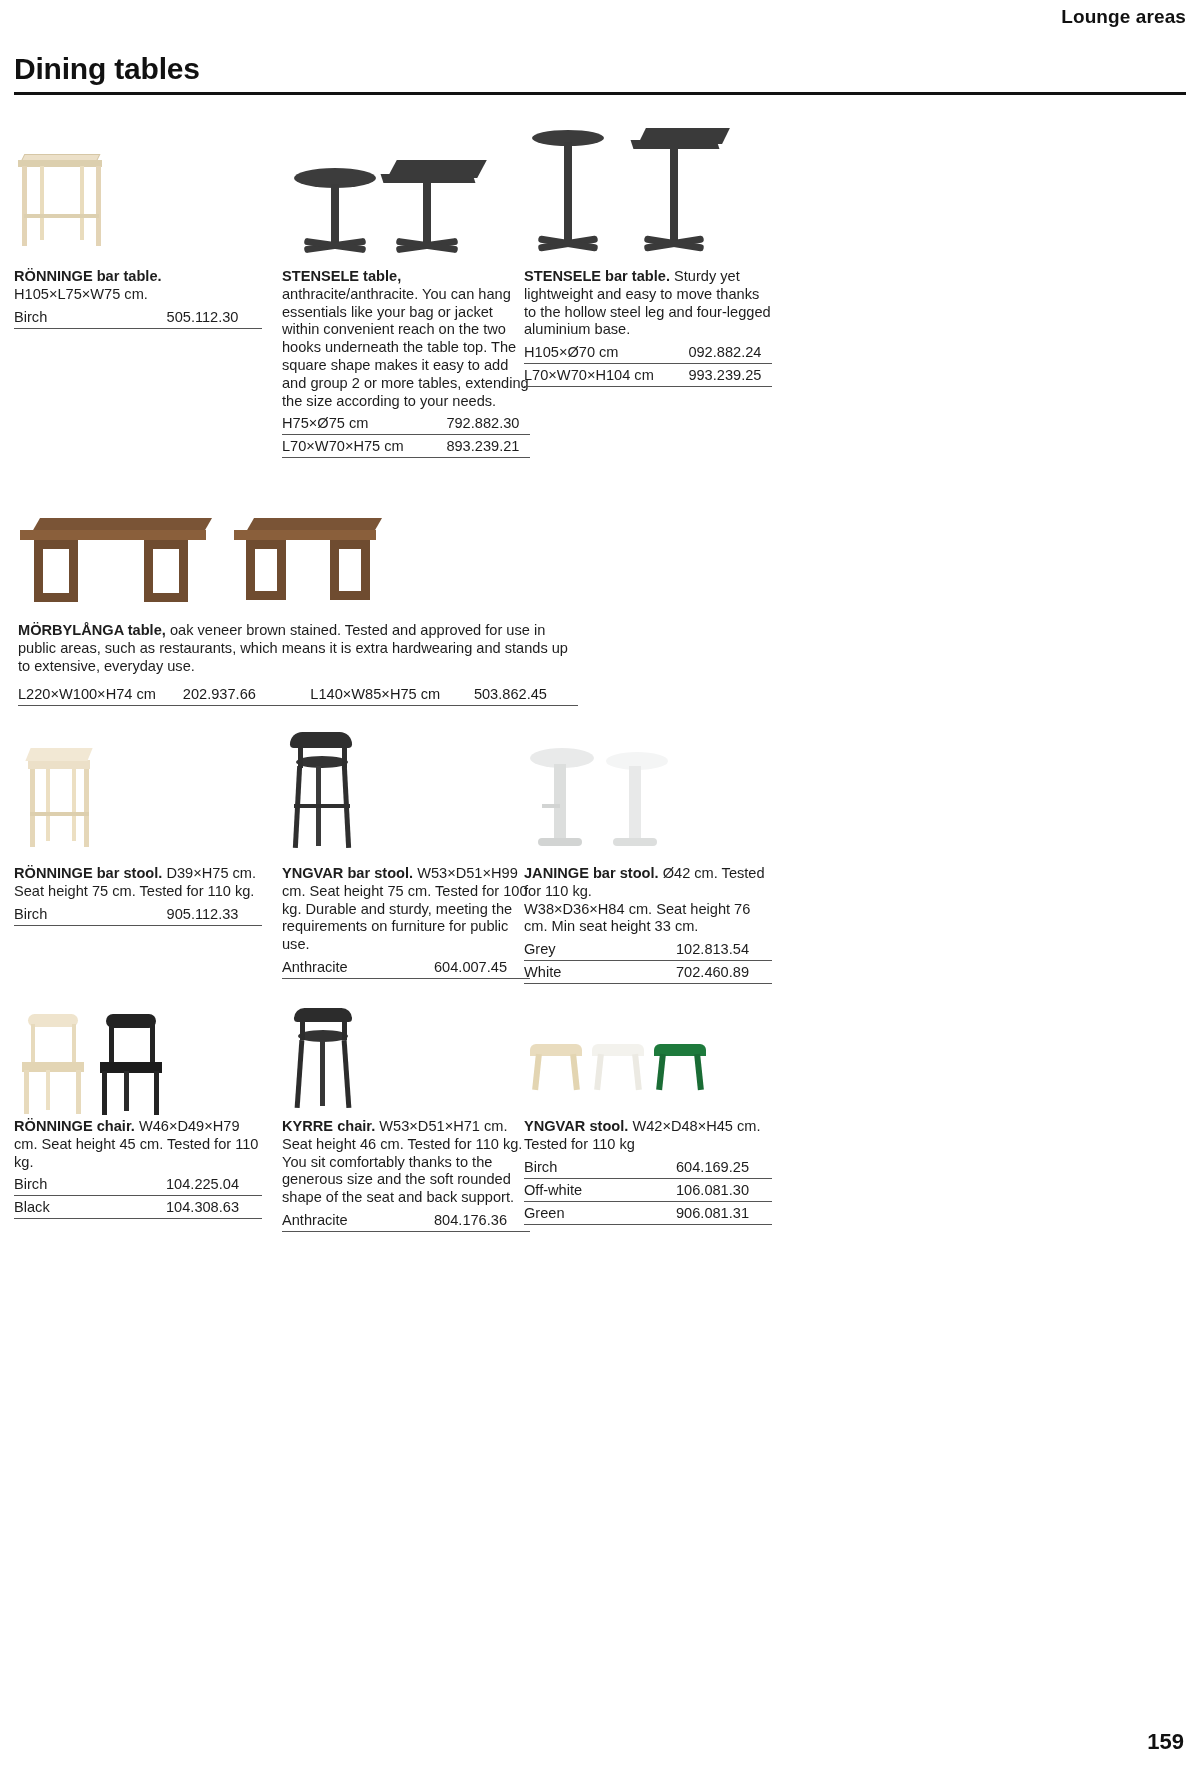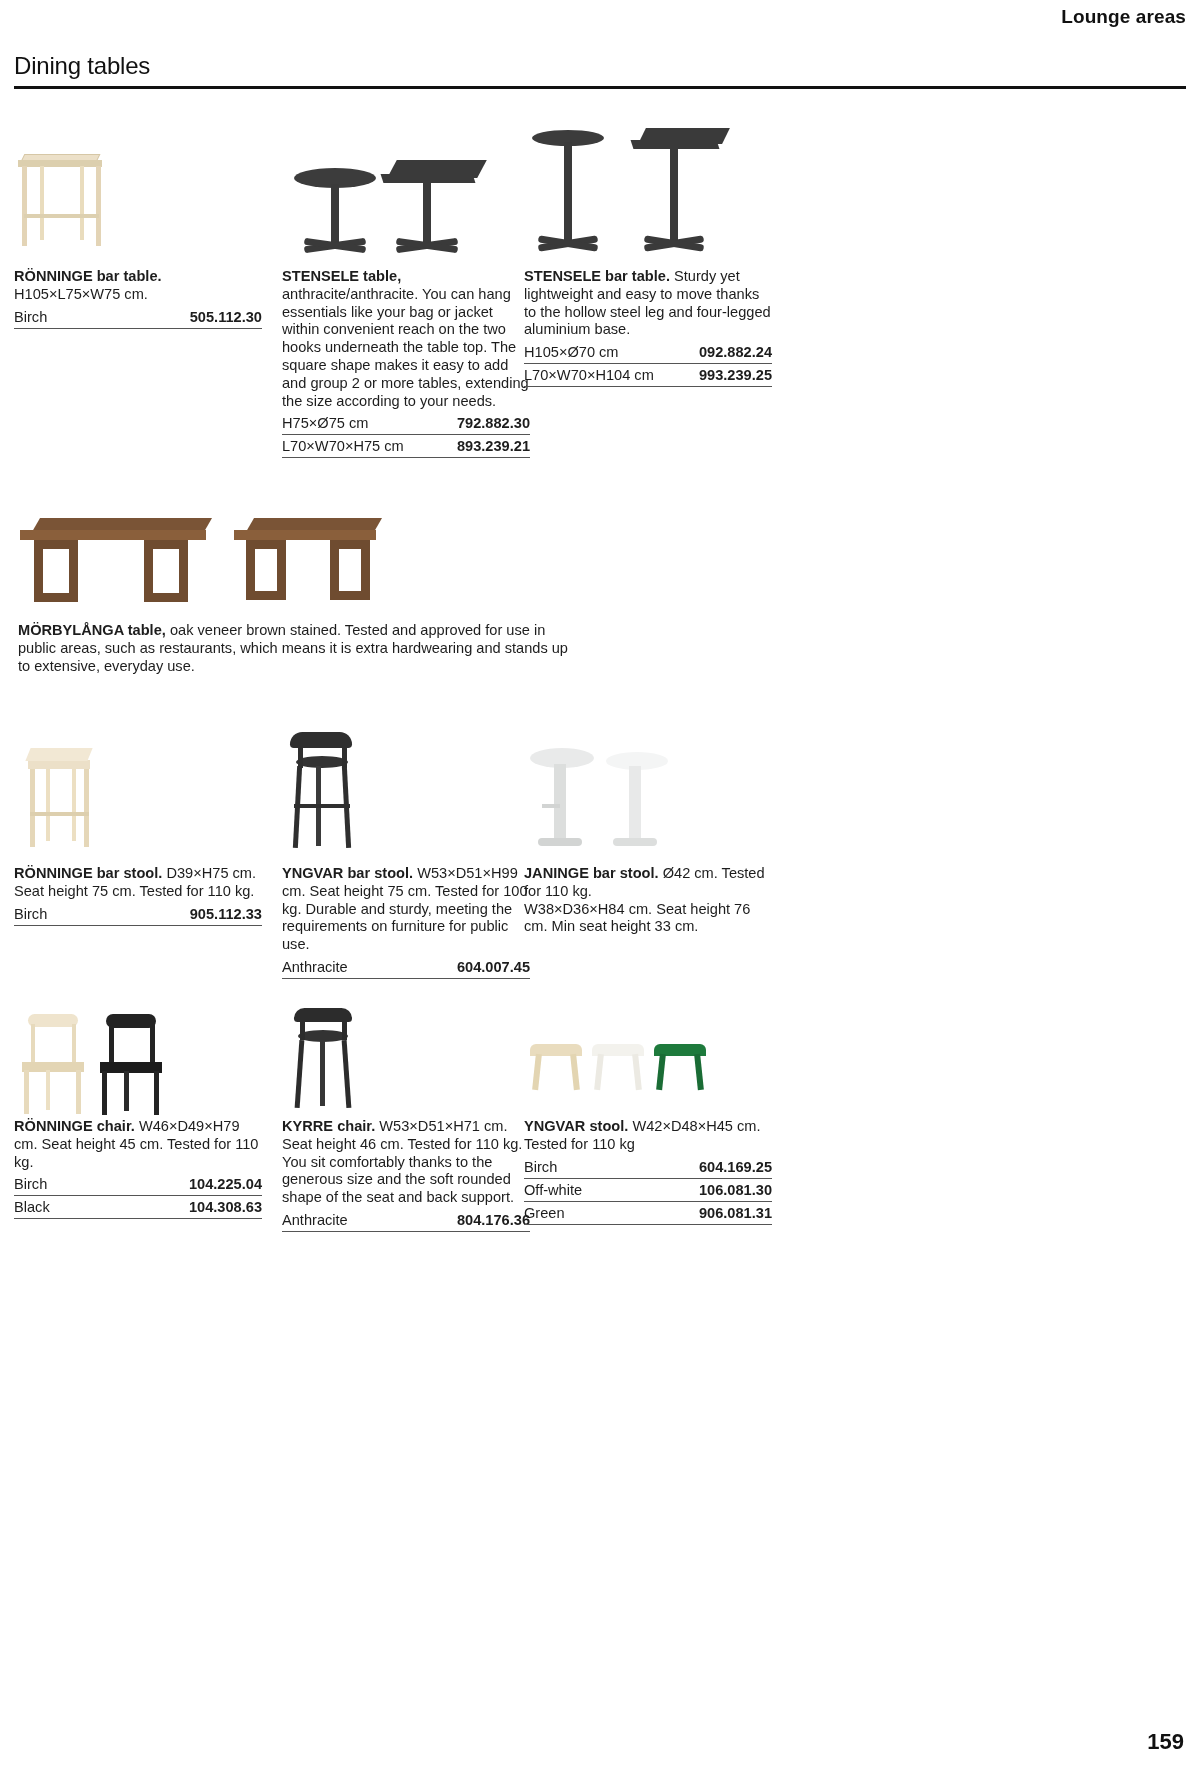--- a/index.html
+++ b/index.html
@@ -27,22 +27,22 @@
     color: #111;
   }
 
   
   .section {
     position: absolute;
     left: 14px;
     width: 1172px;
   }
   .section-title {
-    font-size: 24px;
-    font-weight: 400;
+    font-size: 30px;
+    font-weight: 700;
     letter-spacing: -.2px;
     margin: 0 0 6px 0;
     color: #111;
   }
   .section-rule {
     border-top: 3px solid #111;
     width: 100%;
     height: 0;
   }
 
@@ -74,23 +74,22 @@
     font-size: 14.6px;
     color: #1d1d1d;
   }
   table.prices td {
     padding: 3px 0 3px 0;
     border-bottom: 1px solid #555;
     vertical-align: baseline;
     white-space: nowrap;
   }
   table.prices td.artno {
-    text-align: right;
+    text-align: center;
     padding-left: 10px;
-    font-weight: bold;
   }
   table.prices tr td:first-child { width: 48%; }
 
   table.prices.narrowlabel tr td:first-child { width: 58%; }
 
   
   table.prices2 {
     width: 560px;
     border-collapse: collapse;
     margin-top: 8px;
@@ -252,20 +251,31 @@
         <div class="wood-leg" style="left:126px; top:28px; width:44px; height:62px;"></div>
 
         <div class="wood-top" style="left:232px; top:6px;  width:128px; height:14px; transform:skewX(-30deg); background:#7a5436;"></div>
         <div class="wood-top2" style="left:216px; top:18px; width:142px; height:10px;"></div>
         <div class="wood-leg" style="left:228px; top:28px; width:40px; height:60px;"></div>
         <div class="wood-leg" style="left:312px; top:28px; width:40px; height:60px;"></div>
       </div>
       <div class="ptext">
         <p><span class="pname">MÖRBYLÅNGA table,</span><span> oak veneer brown stained. Tested and approved for use in public areas, such as restaurants, which means it is extra hardwearing and stands up to extensive, everyday use.</span></p>
       </div>
+      <table class="prices2">
+        <tbody>
+            <tr>
+          <td class="cell-dim">L220×W100×H74 cm</td>
+          <td class="cell-no">202.937.66</td>
+          <td class="cell-gap"></td>
+          <td class="cell-dim">L140×W85×H75 cm</td>
+          <td class="cell-no">503.862.45</td>
+        </tr>
+      </tbody>
+        </table>
     </div>
   </div>
 
 
   <div class="row" style="top:730px;">
 
     <div class="col col-1">
       <div class="imgbox" style="height:135px;">
         <div class="st-seat" style="left:14px; top:30px; width:62px; height:9px; background:#ece0c8;"></div>
         <div class="st-seat" style="left:14px; top:18px; width:62px; height:13px; background:#f2e8d4; transform:skewX(-22deg);"></div>
@@ -319,20 +329,32 @@
         <div class="st-leg" style="left:14px; top:108px; width:44px; height:8px; background:#d2d4d3; border-radius:4px;"></div>
         <div class="st-leg" style="left:18px; top:74px; width:18px; height:4px; background:#d2d4d3;"></div>
         <div class="st-seat" style="left:82px; top:22px; width:62px; height:18px; background:#f4f5f5; border-radius:50%;"></div>
         <div class="st-leg" style="left:105px; top:36px; width:12px; height:78px; background:#e8e9e9;"></div>
         <div class="st-leg" style="left:89px;  top:108px; width:44px; height:8px; background:#dcdedd; border-radius:4px;"></div>
       </div>
       <div class="ptext">
         <p><span class="pname">JANINGE bar stool.</span><span> Ø42 cm. Tested for 110 kg.</span></p>
         <p>W38×D36×H84 cm. Seat height 76 cm. Min seat height 33 cm.</p>
       </div>
+      <table class="prices">
+        <tbody>
+            <tr>
+          <td>Grey</td>
+          <td class="artno">102.813.54</td>
+        </tr>
+        <tr>
+          <td>White</td>
+          <td class="artno">702.460.89</td>
+        </tr>
+      </tbody>
+        </table>
     </div>
   </div>
 
   <div class="row" style="top:1000px;">
 
     <div class="col col-1">
       <div class="imgbox" style="height:118px;">
 
         <div class="st-seat" style="left:14px; top:14px; width:50px; height:13px; background:#efe4cd; border-radius:8px;"></div>
         <div class="st-leg" style="left:17px; top:24px; width:4px; height:42px; background:#e7dabc;"></div>

